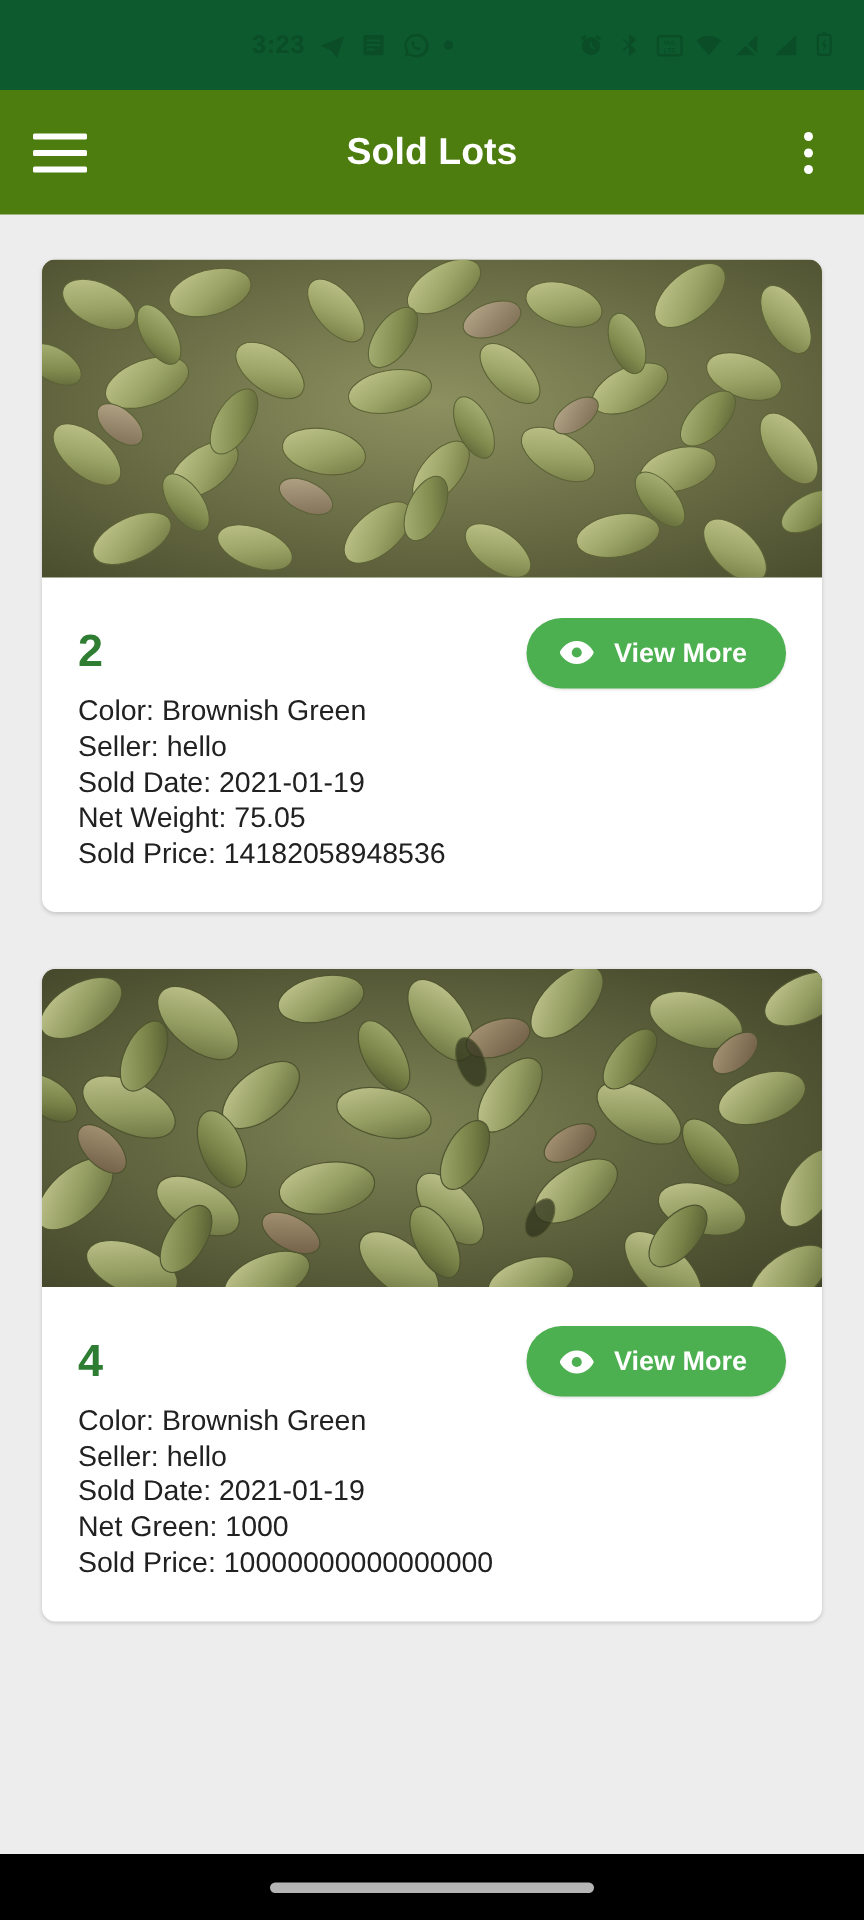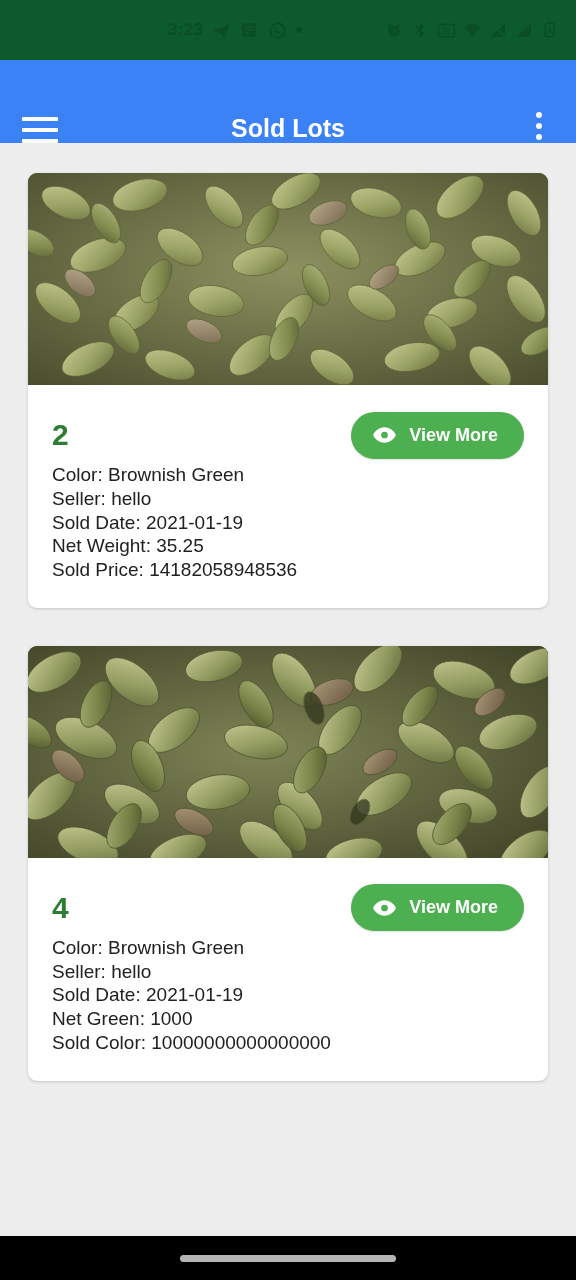--- a/index.html
+++ b/index.html
@@ -18,22 +18,22 @@
   }
   .sb-left { position:absolute; left:168px; display:flex; align-items:center; gap:9px; }
   .sb-time { color:#0a4d27; font-size:17px; font-weight:bold; letter-spacing:.3px; }
   .sb-right { position:absolute; right:16px; display:flex; align-items:center; gap:7px; }
   .sb-ic { width:19px; height:19px; display:block; }
   .sb-ic svg { display:block; }
   .sb-dot { width:6px; height:6px; border-radius:50%; background:#0a4d27; }
 
   
   .appbar {
-    height:83px; flex:0 0 83px; background:#3b82f6;
-    display:flex; align-items:flex-end; padding:0 22px; position:relative;
+    height:83px; flex:0 0 83px; background:#4d7c0f;
+    display:flex; align-items:center; padding:0 22px; position:relative;
   }
   .hamburger { width:36px; height:26px; display:flex; flex-direction:column; justify-content:space-between; cursor:pointer; }
   .hamburger span { display:block; height:4px; background:#ffffff; border-radius:1px; }
   .appbar-title {
     position:absolute; left:0; right:0; text-align:center;
     color:#ffffff; font-size:25px; font-weight:bold; pointer-events:none;
   }
   .overflow { margin-left:auto; width:30px; height:34px; display:flex; flex-direction:column;
               align-items:center; justify-content:space-between; padding:3px 0; cursor:pointer; z-index:2; }
   .overflow i { display:block; width:6px; height:6px; border-radius:50%; background:#ffffff; }
@@ -246,21 +246,21 @@
                   <path d="M12 0C6 0 1.7 4.6.4 7.3a1.6 1.6 0 000 1.4C1.7 11.4 6 16 12 16s10.3-4.6 11.6-7.3a1.6 1.6 0 000-1.4C22.3 4.6 18 0 12 0z" fill="#ffffff"></path>
                   <circle cx="12" cy="8" r="3.5" fill="#4caf50"></circle>
                 </svg>
             </span>
             <span>View More</span>
           </button>
         </div>
         <div class="detail">Color: Brownish Green</div>
         <div class="detail">Seller: hello</div>
         <div class="detail">Sold Date: 2021-01-19</div>
-        <div class="detail">Net Weight: 35.25</div>
+        <div class="detail">Net Weight: 75.05</div>
         <div class="detail">Sold Price: 14182058948536</div>
       </div>
     </div>
 
     <div class="card">
       <div class="card-img">
         <svg class="pods" viewBox="0 0 520 212" preserveAspectRatio="xMidYMid slice">
           <defs>
             <radialGradient id="bg2" cx="45%" cy="50%" r="78%">
               <stop offset="0%" stop-color="#7f8456"></stop>
@@ -347,21 +347,21 @@
                   <circle cx="12" cy="8" r="3.5" fill="#4caf50"></circle>
                 </svg>
             </span>
             <span>View More</span>
           </button>
         </div>
         <div class="detail">Color: Brownish Green</div>
         <div class="detail">Seller: hello</div>
         <div class="detail">Sold Date: 2021-01-19</div>
         <div class="detail">Net Green: 1000</div>
-        <div class="detail">Sold Color: 10000000000000000</div>
+        <div class="detail">Sold Price: 10000000000000000</div>
       </div>
     </div>
 
   </div>
 
   <div class="navbar">
     <div class="home-ind"></div>
   </div>
 
 </div>

